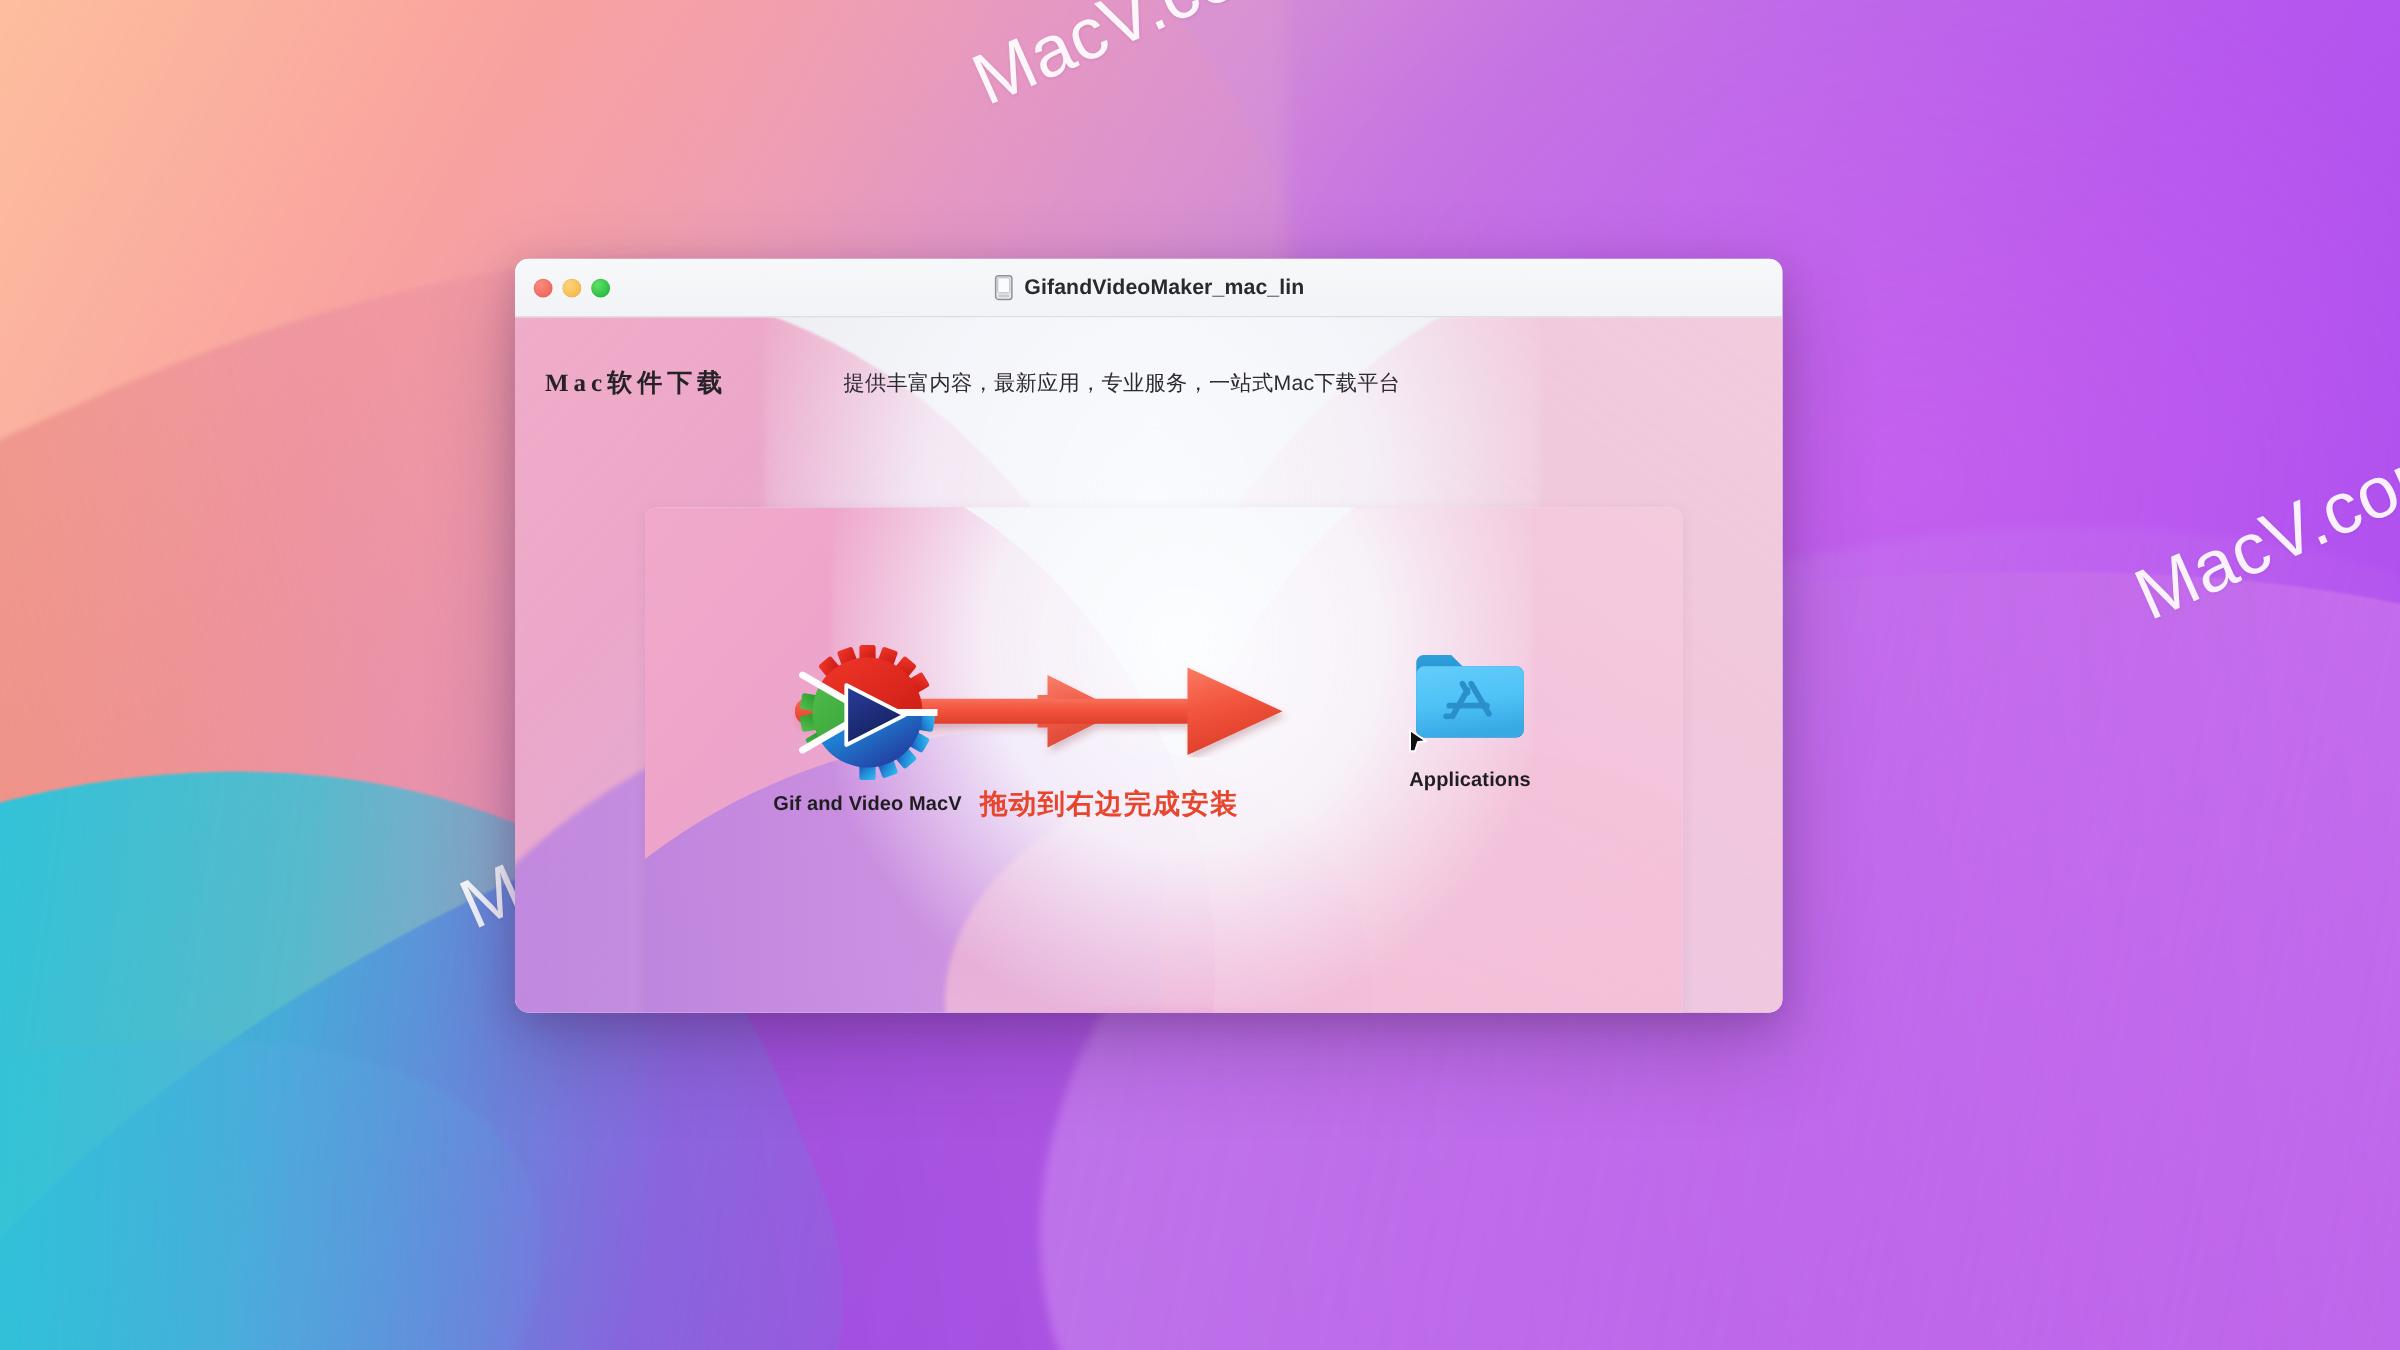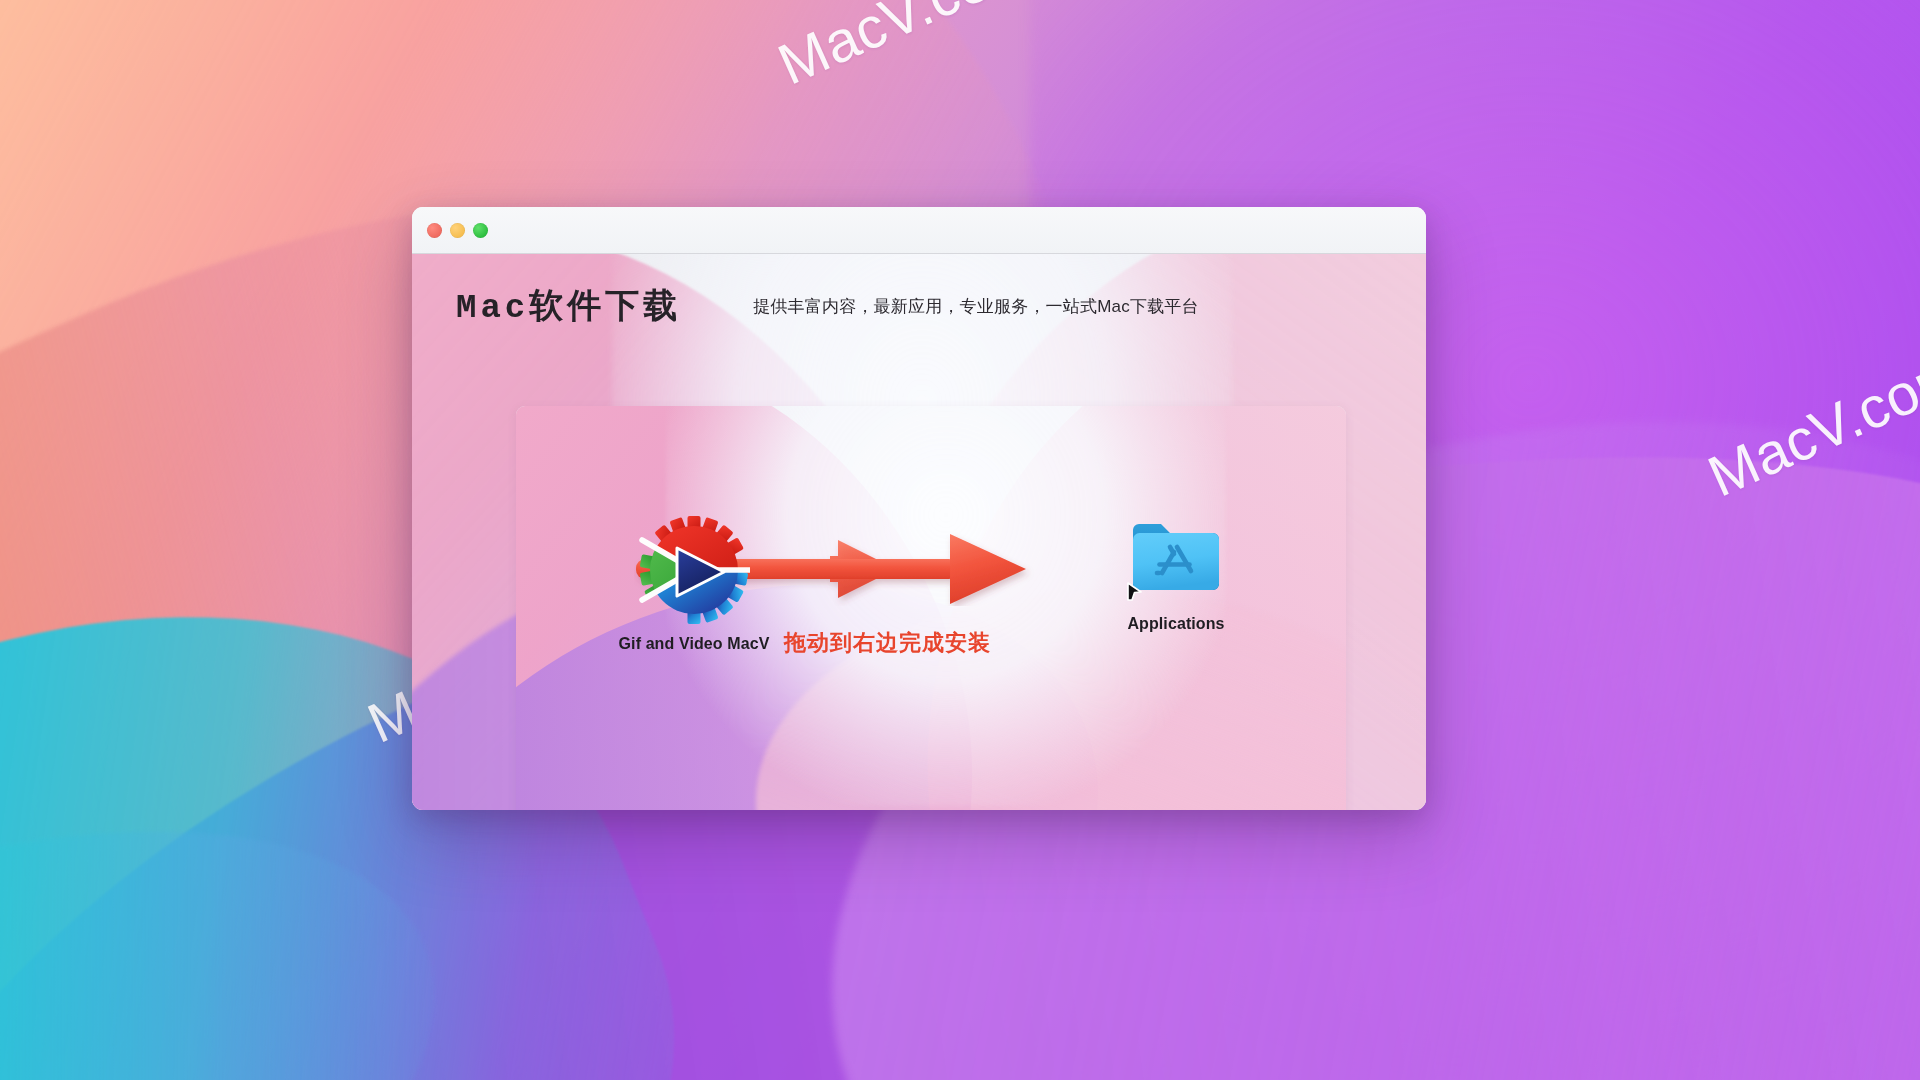--- a/index.html
+++ b/index.html
@@ -245,30 +245,30 @@
   
   #dmg-header {
     position: absolute;
     left: 0; right: 0; top: 0;
     height: 104px;
     display: flex;
     align-items: center;
     z-index: 3;
   }
   #brand-title {
-    margin-left: 44px;
-    font-size: 34px;
+    margin-left: 24px;
+    font-size: 20px;
     font-weight: bold;
     color: #262228;
     letter-spacing: 4px;
     white-space: nowrap;
-    font-family: Liberation Mono, monospace;
+    font-family: Liberation Serif, serif;
   }
   #brand-tagline {
-    margin-left: 72px;
+    margin-left: 93px;
     font-size: 17px;
     color: #2d2a30;
     letter-spacing: 0.2px;
     white-space: nowrap;
     font-family: "Liberation Sans", "DejaVu Sans", sans-serif;
   }
 
   
   #drop-panel {
     position: absolute;
@@ -403,20 +403,28 @@
   <div class="watermark" id="wm-right">MacV.com</div>
   <div class="watermark" id="wm-bottom">MacV.com</div>
 
   <div id="dmg-window">
 
     <div id="titlebar">
       <div id="traffic-lights">
         <span class="tl red"></span>
         <span class="tl yellow"></span>
         <span class="tl green"></span>
+      </div>
+      <div id="title-center">
+        <svg id="disk-icon" width="18" height="22" viewBox="0 0 18 22">
+          <rect x="2.5" y="1.5" width="13" height="19" rx="2.2" fill="#e9eaee" stroke="#8f9098" stroke-width="1.2"></rect>
+          <rect x="4.2" y="3.2" width="9.6" height="12" rx="1.2" fill="#fafbfc" stroke="#b9bac1" stroke-width="0.8"></rect>
+          <rect x="4.6" y="16.6" width="8.8" height="2.2" rx="1.1" fill="#c9cad2"></rect>
+        </svg>
+        <span id="window-title">GifandVideoMaker_mac_lin</span>
       </div>
     </div>
 
     <div id="dmg-body">
 
       <div class="body-layer bl-pink-left"></div>
       <div class="body-layer bl-purple-bottom"></div>
       <div class="body-layer bl-pink-right"></div>
       <div class="body-layer bl-white"></div>
 

